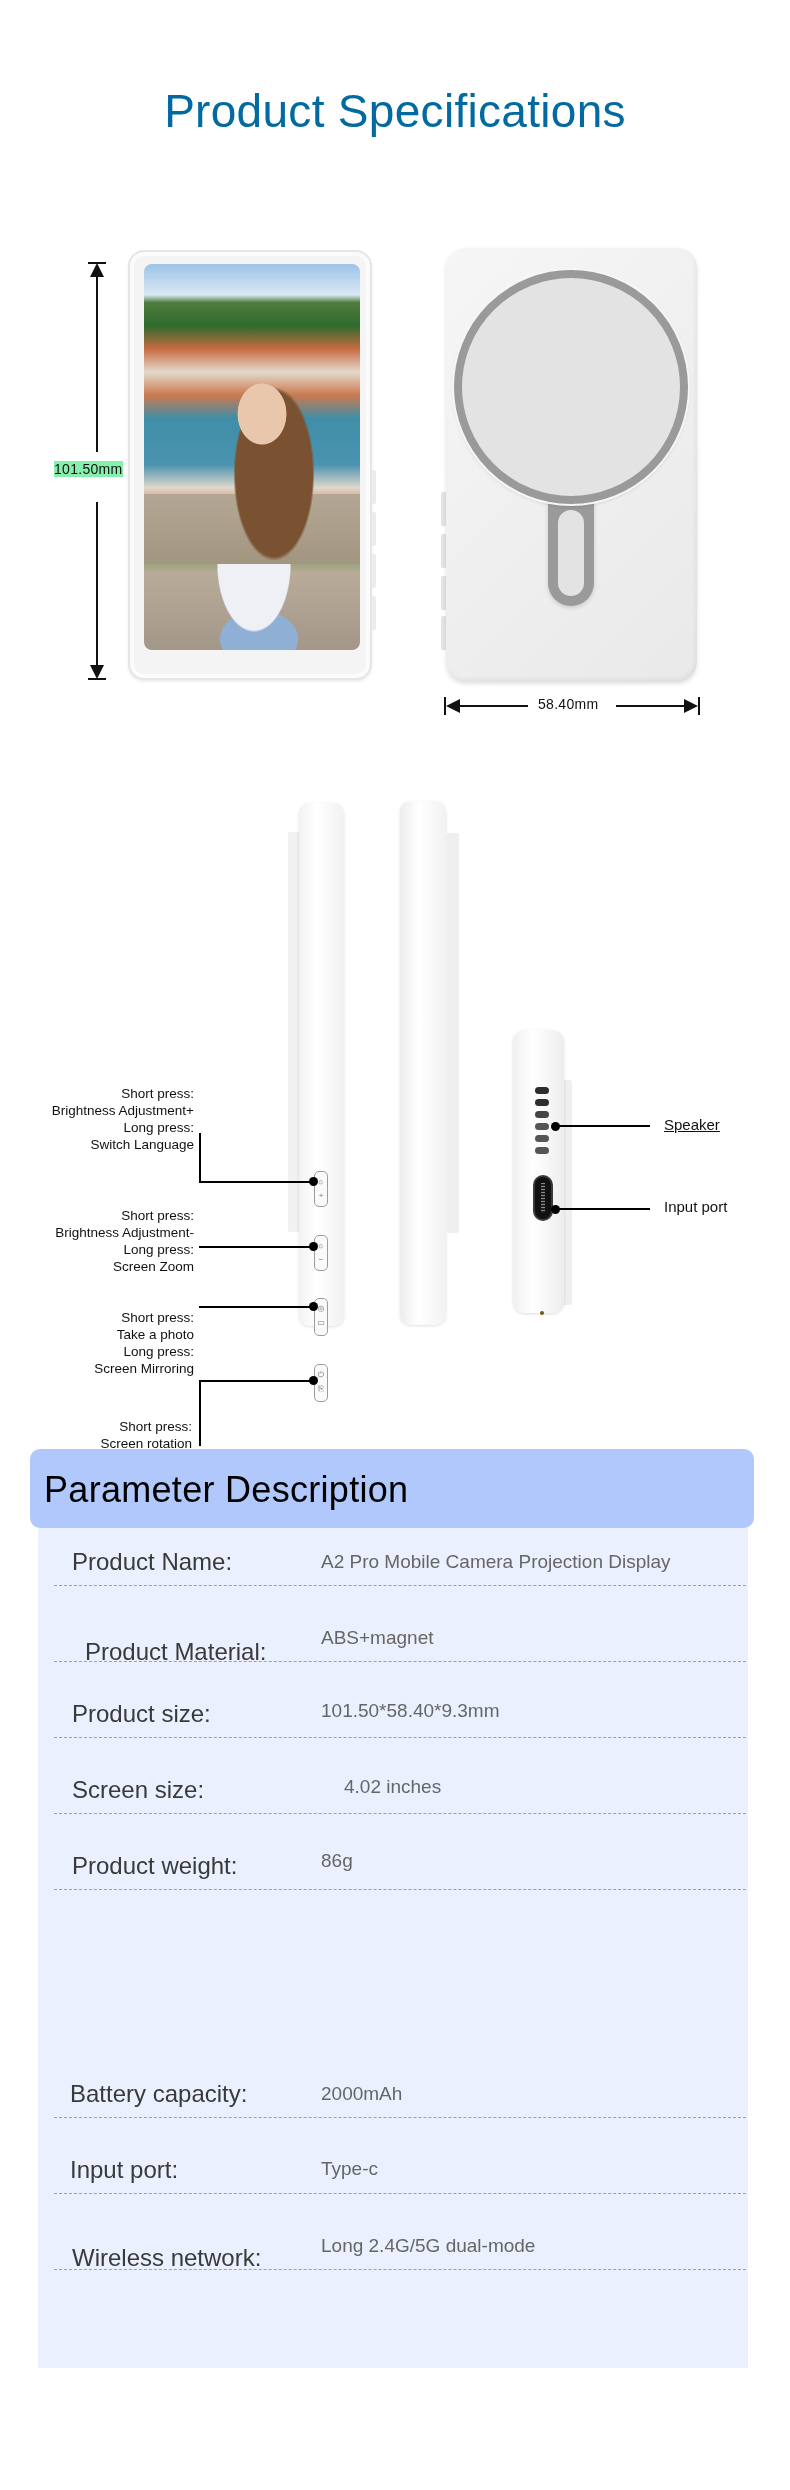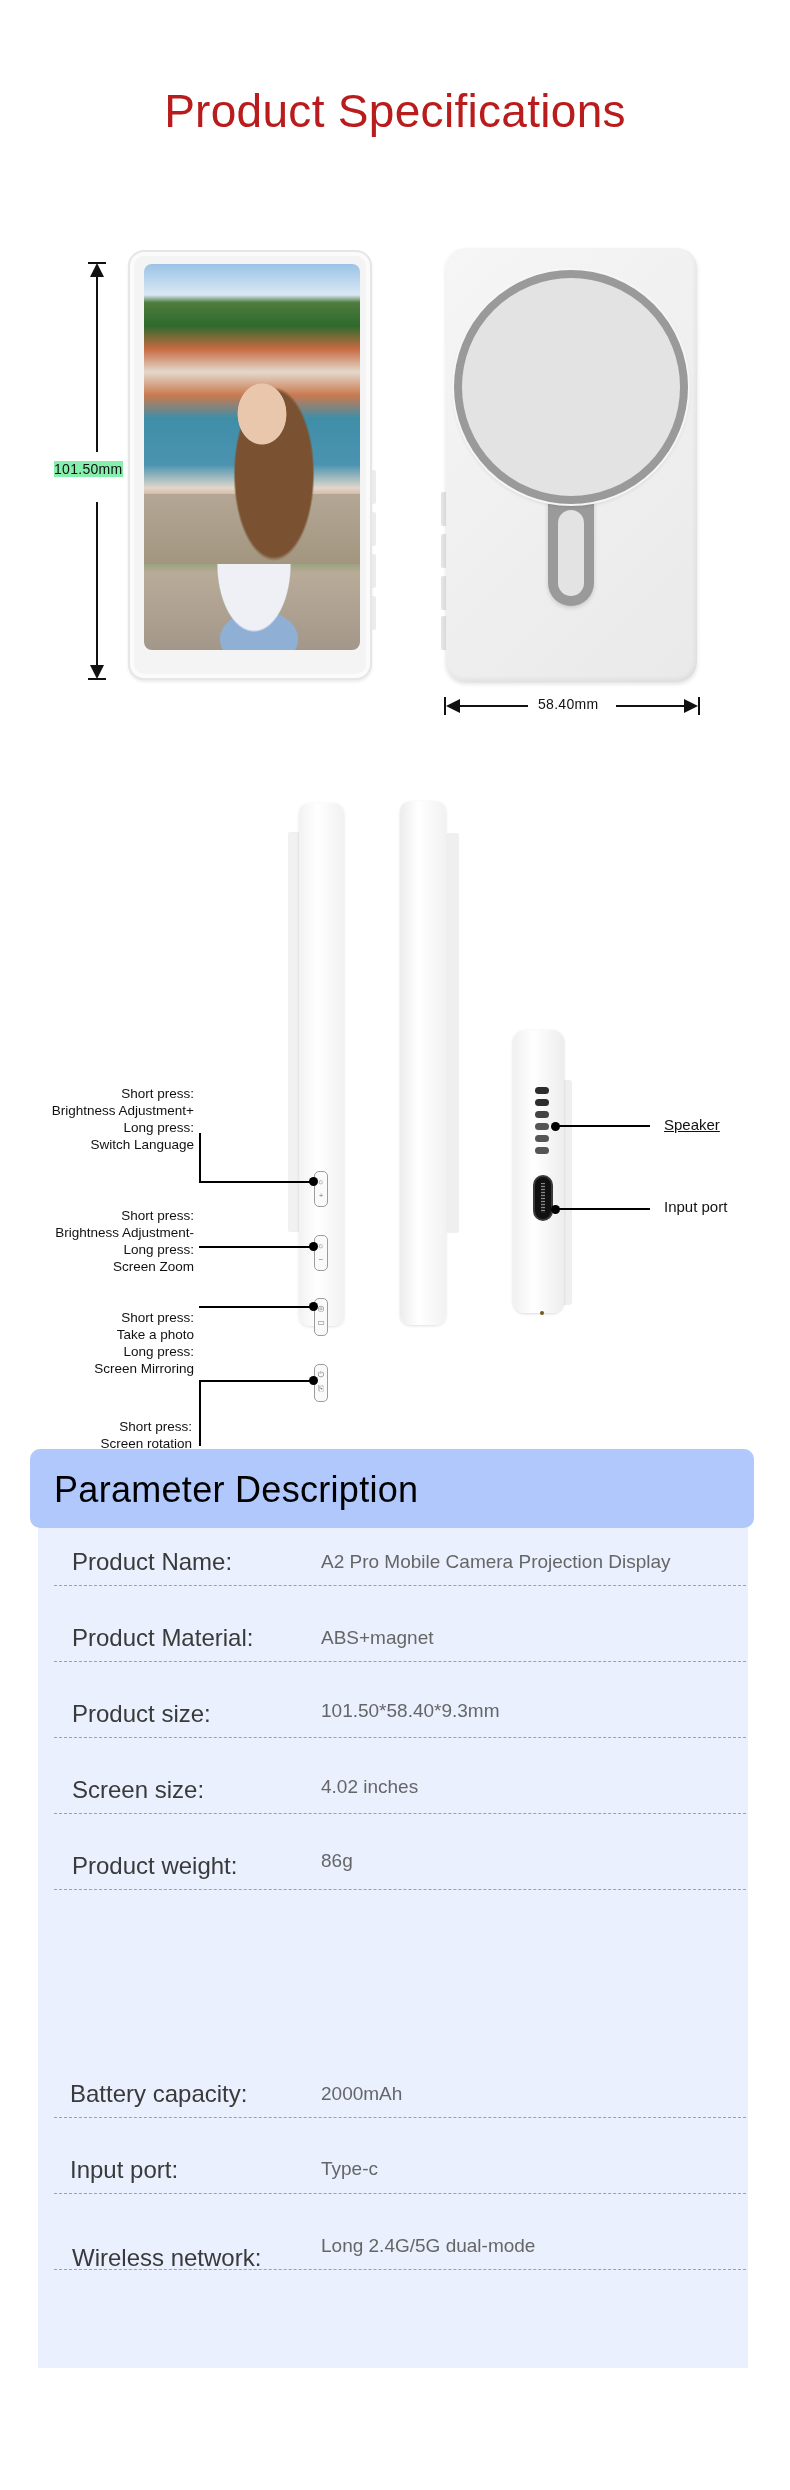--- a/index.html
+++ b/index.html
@@ -1,19 +1,19 @@
 <!DOCTYPE html>
 <html><head>
 <meta charset="utf-8">
 <style>
   * { box-sizing: border-box; margin: 0; padding: 0; }
   html, body { width: 790px; height: 2490px; background: #ffffff; overflow: hidden; }
   body { position: relative; font-family: "Liberation Sans", sans-serif; color: #111; }
 
-  .page-title { position: absolute; left: 0; width: 790px; top: 84px; text-align: center; font-size: 46px; font-weight: 400; letter-spacing: 0.3px; color: #b91c1c; }
+  .page-title { position: absolute; left: 0; width: 790px; top: 84px; text-align: center; font-size: 46px; font-weight: 400; letter-spacing: 0.3px; color: #0369a1; }
 
   
   .dim-v { position: absolute; left: 96px; top: 262px; width: 2px; height: 418px; }
   .dim-v .line { position: absolute; left: 0; width: 2px; background: #111; }
   .dim-v .cap { position: absolute; left: -8px; width: 18px; height: 2px; background: #111; }
   .arrow-up { position: absolute; left: -6px; width: 0; height: 0; border-left: 7px solid transparent; border-right: 7px solid transparent; border-bottom: 14px solid #111; }
   .arrow-down { position: absolute; left: -6px; width: 0; height: 0; border-left: 7px solid transparent; border-right: 7px solid transparent; border-top: 14px solid #111; }
   .dim-v-label { position: absolute; left: 54px; top: 461px; font-size: 14px; color: #111; background: #86efac; letter-spacing: 0.3px; }
 
   .front-device { position: absolute; left: 128px; top: 250px; width: 244px; height: 430px; border-radius: 16px; background: #f4f4f4; border: 2px solid #e6e6e6; box-shadow: 0 2px 3px rgba(0,0,0,0.08), inset 0 0 0 4px #fbfbfb; }
@@ -61,21 +61,21 @@
   .status-led { position: absolute; left: 540px; top: 1246px; width: 4px; height: 4px; border-radius: 50%; background: #6b5a1a; }
 
   
   .callout-line { position: absolute; background: #000; }
   .dot { position: absolute; width: 9px; height: 9px; border-radius: 50%; background: #000; }
   .callout-text { position: absolute; font-size: 13.5px; line-height: 17px; color: #111; text-align: right; width: 200px; }
   .callout-text-right { position: absolute; font-size: 15px; color: #111; }
 
   
   .param-header { position: absolute; left: 30px; top: 1449px; width: 724px; height: 79px; background: #b0c8fb; border-radius: 10px; }
-  .param-title { position: absolute; left: 24px; top: 20px; font-size: 36px; color: #000; letter-spacing: 0.3px; }
+  .param-title { position: absolute; left: 14px; top: 20px; font-size: 36px; color: #000; letter-spacing: 0.3px; }
   .param-body { position: absolute; left: 38px; top: 1510px; width: 710px; height: 858px; background: #eaf0fe; }
   .param-row { position: absolute; left: 16px; width: 692px; height: 76px; border-bottom: 1px dashed #9aa0ad; }
   .param-label { position: absolute; left: 18px; font-size: 24px; color: #3a3a3a; }
   .param-value { position: absolute; left: 267px; font-size: 19px; color: #666; }
 </style>
 </head>
 <body>
 
 <h1 class="page-title">Product Specifications</h1>
 
@@ -209,30 +209,30 @@
   <div class="callout-text-right" style="left:664px; top:1198px;">Input port</div>
 </div>
 
 <section>
   <div class="param-body">
     <div class="param-row" style="top:0px; height:76px;">
       <div class="param-label" style="top:38px;">Product Name:</div>
       <div class="param-value" style="top:41px;">A2 Pro Mobile Camera Projection Display</div>
     </div>
     <div class="param-row" style="top:76px;">
-      <div class="param-label" style="top:38px;">Product Material:</div>
+      <div class="param-label" style="top:52px;margin-left:13px;">Product Material:</div>
       <div class="param-value" style="top:41px;">ABS+magnet</div>
     </div>
     <div class="param-row" style="top:152px;">
       <div class="param-label" style="top:38px;">Product size:</div>
       <div class="param-value" style="top:38px;">101.50*58.40*9.3mm</div>
     </div>
     <div class="param-row" style="top:228px;">
       <div class="param-label" style="top:38px;">Screen size:</div>
-      <div class="param-value" style="top:38px;">4.02 inches</div>
+      <div class="param-value" style="top:38px;margin-left:23px;">4.02 inches</div>
     </div>
     <div class="param-row" style="top:304px;">
       <div class="param-label" style="top:38px;">Product weight:</div>
       <div class="param-value" style="top:36px;">86g</div>
     </div>
     <div class="param-row" style="top:532px;">
       <div class="param-label" style="left:16px; top:38px;">Battery capacity:</div>
       <div class="param-value" style="top:41px;">2000mAh</div>
     </div>
     <div class="param-row" style="top:608px;">

